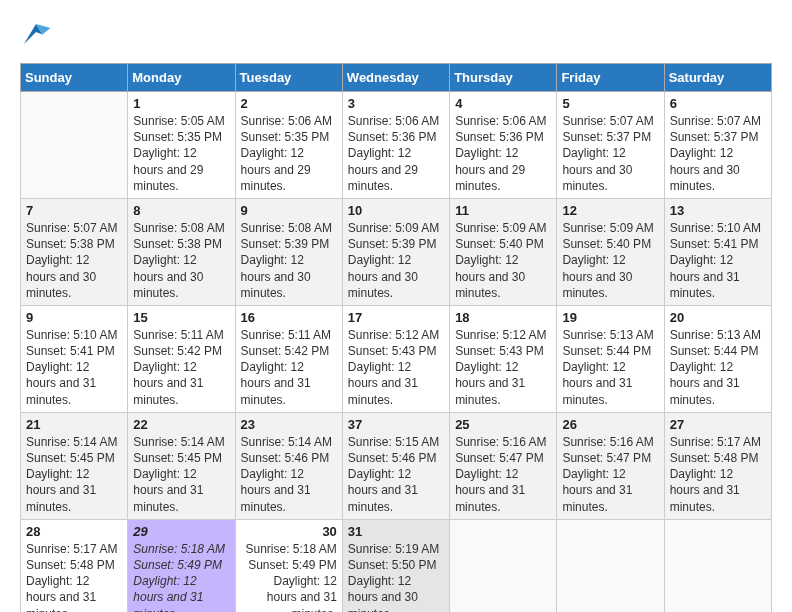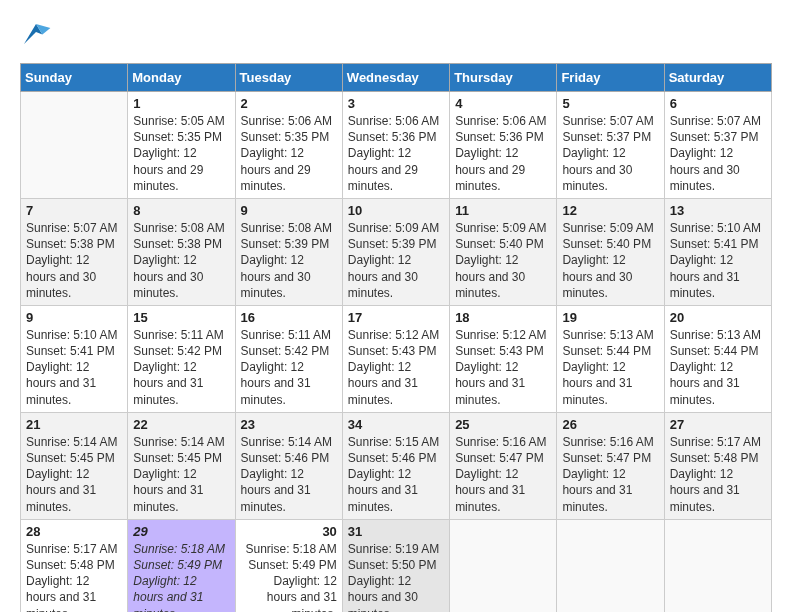--- a/index.html
+++ b/index.html
@@ -270,21 +270,21 @@
           Sunrise: 5:14 AM<br>Sunset: 5:45 PM<br>Daylight: 12 hours and 31 minutes.
         </div>
         </td>
         <td style="background: rgb(242, 242, 242);">
           <span class="day-number">23</span>
         <div class="cell-info">
           Sunrise: 5:14 AM<br>Sunset: 5:46 PM<br>Daylight: 12 hours and 31 minutes.
         </div>
         </td>
         <td style="background: rgb(242, 242, 242);">
-          <span class="day-number">34</span>
+          <span class="day-number">37</span>
         <div class="cell-info">
           Sunrise: 5:15 AM<br>Sunset: 5:46 PM<br>Daylight: 12 hours and 31 minutes.
         </div>
         </td>
         <td style="background: rgb(242, 242, 242);">
           <span class="day-number">25</span>
         <div class="cell-info">
           Sunrise: 5:16 AM<br>Sunset: 5:47 PM<br>Daylight: 12 hours and 31 minutes.
         </div>
         </td>

